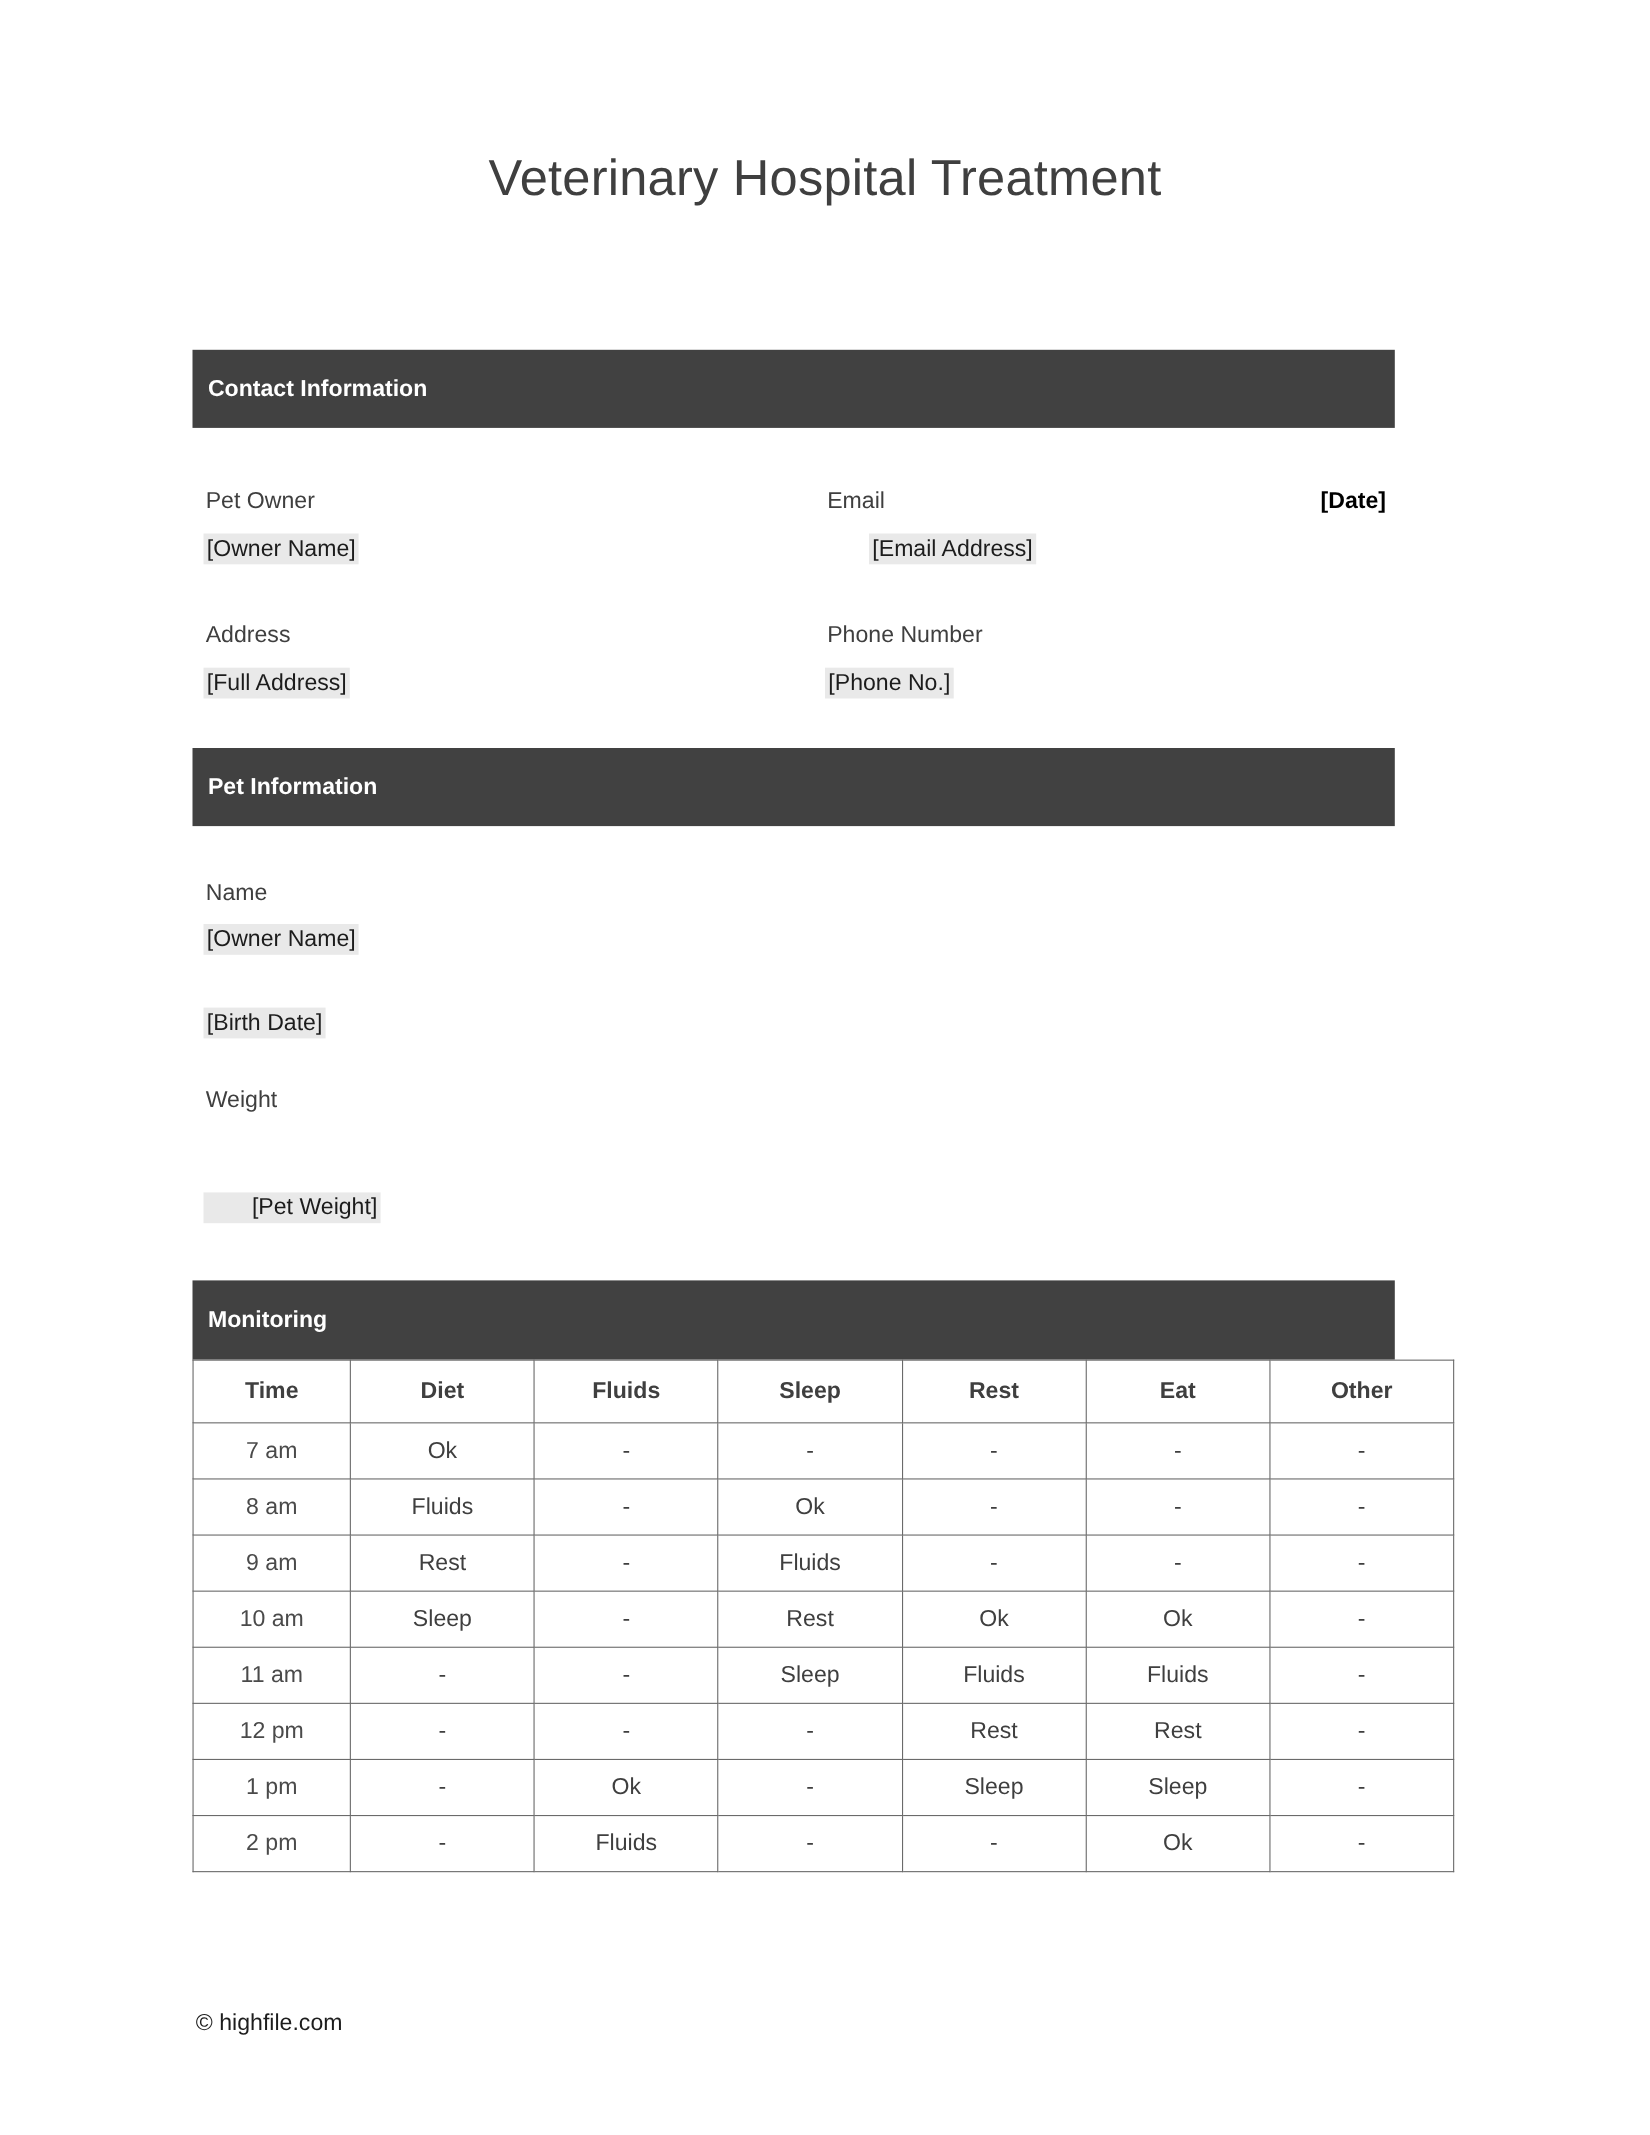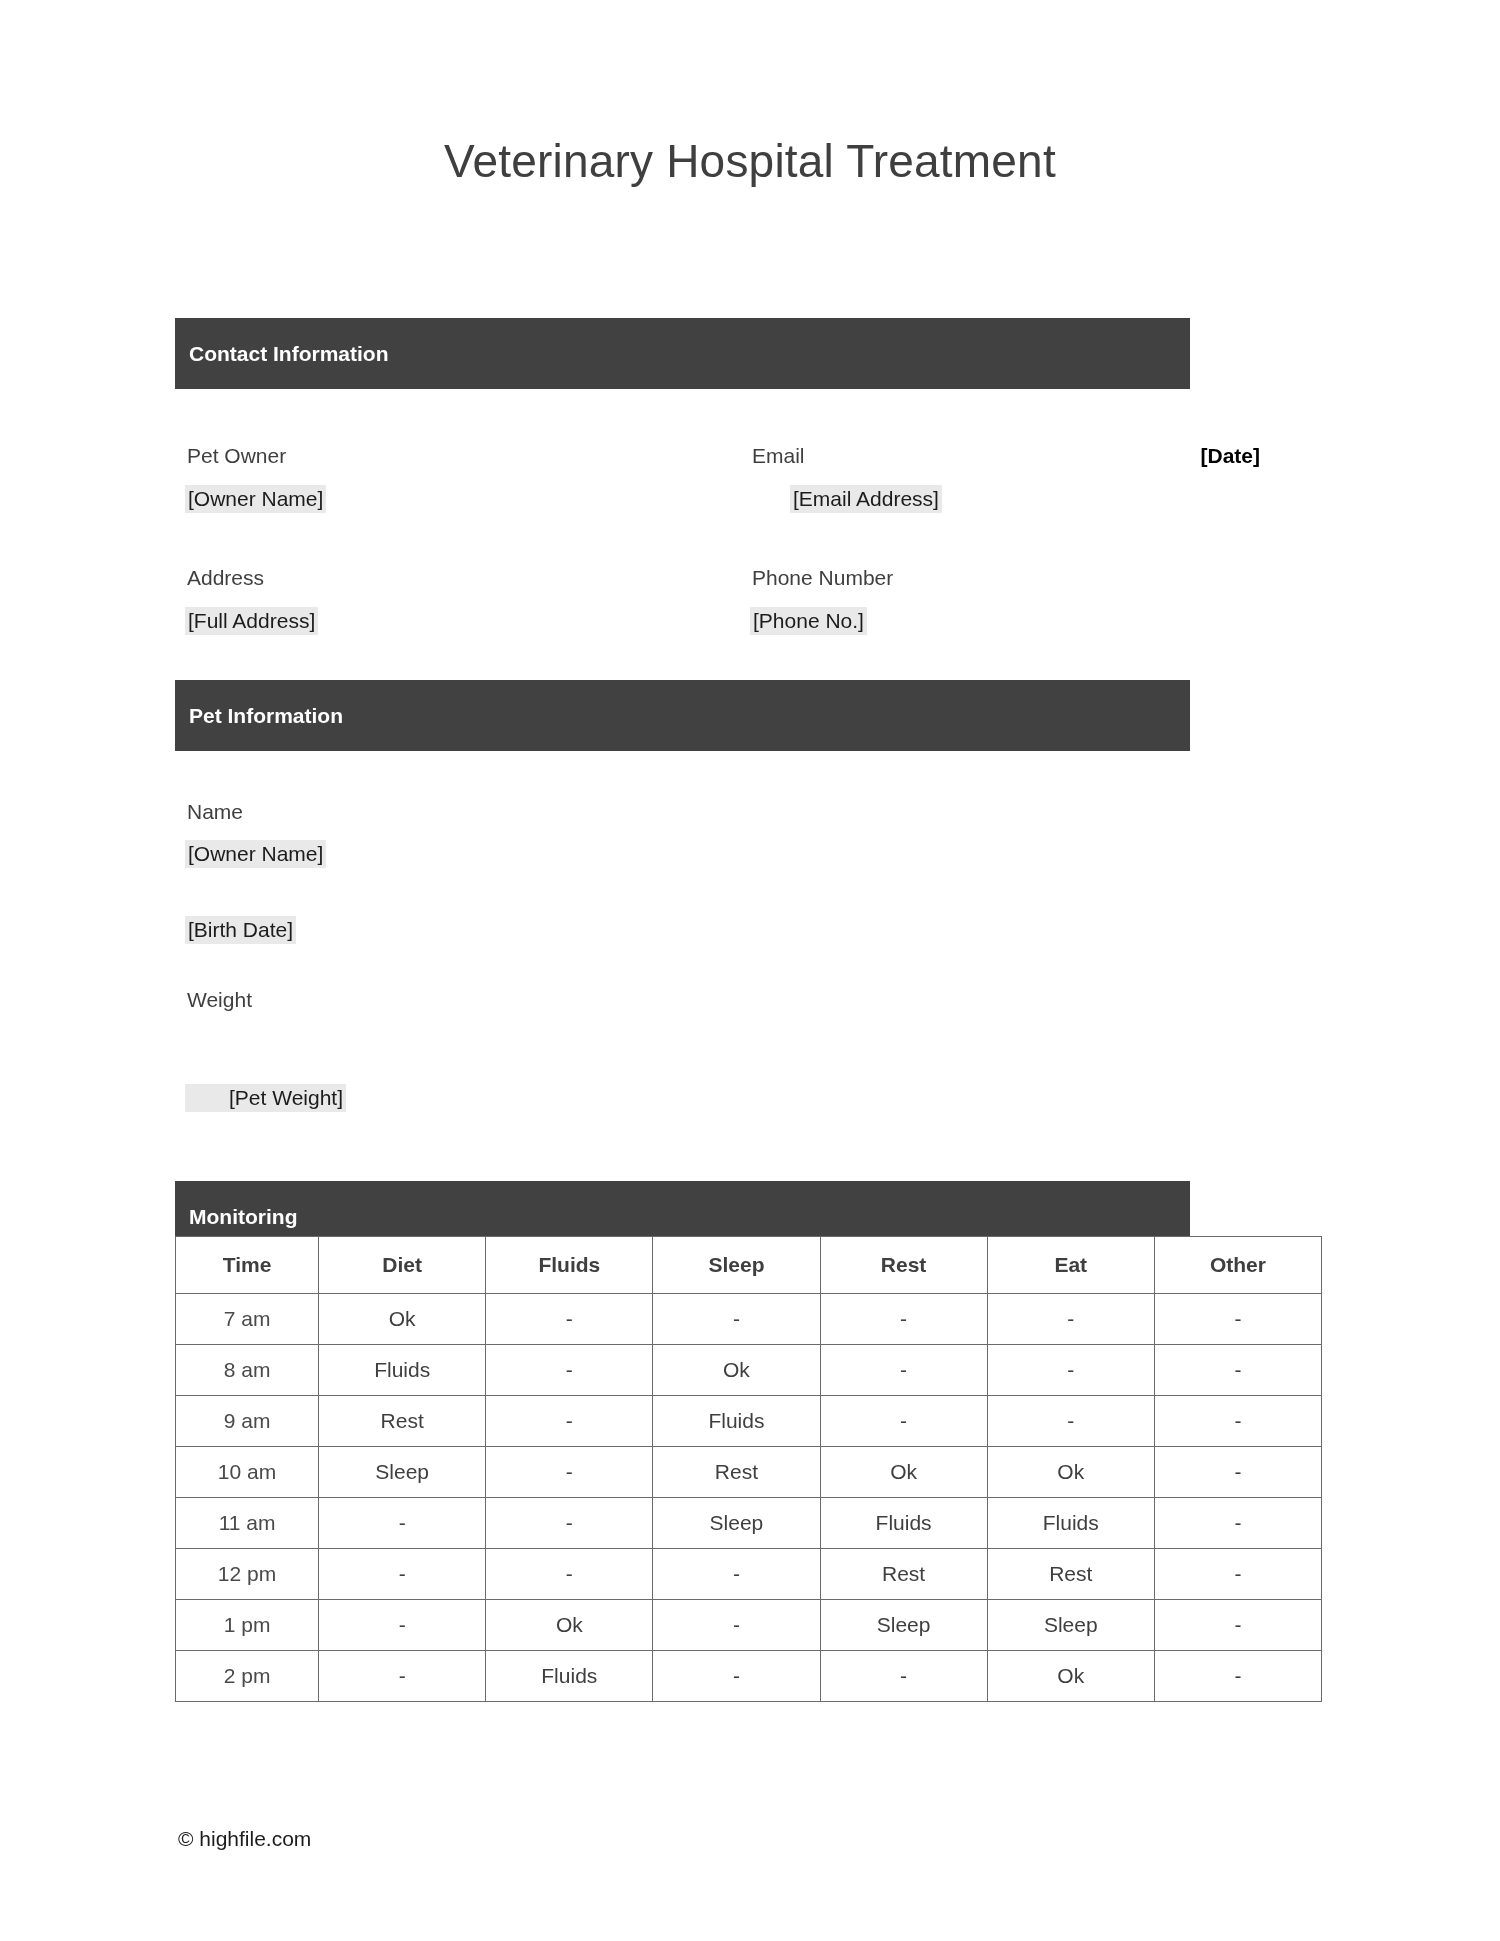--- a/index.html
+++ b/index.html
@@ -35,21 +35,21 @@
     font-size: 46px;
     font-weight: normal;
     color: #3f3f3f;
     letter-spacing: 0.2px;
   }
 
   
   .section-bar {
     position: absolute;
     left: 175px;
-    width: 1015px;
+    width: 1093px;
     height: 71px;
     background: #414141;
     box-sizing: border-box;
     padding-left: 20px;
   }
   .section-bar-label {
     position: absolute;
     left: 14px;
     top: 50%;
     transform: translateY(-50%);
@@ -160,21 +160,21 @@
 
   <div class="field-label" style="left:187px; top:800px;">Name</div>
   <div class="field-value" style="left:185px; top:840px;">[Owner Name]</div>
 
   <div class="field-label" style="left:187px; top:922px;">Birth Date</div>
   <div class="field-value" style="left:185px; top:916px;">[Birth Date]</div>
 
   <div class="field-label" style="left:187px; top:988px;">Weight</div>
   <div class="field-value" style="left:185px; top:1084px;padding-left:44px;">[Pet Weight]</div>
 
-  <div class="section-bar" style="top:1164px; height:72px;margin-top:17px;">
+  <div class="section-bar" style="top:1164px; height:72px;">
     <span class="section-bar-label">Monitoring</span>
   </div>
 
   <table class="mon-table">
     <thead>
       <tr id="mon-head-row">
           <th class="col-time">Time</th>
           <th class="col-std">Diet</th>
           <th class="col-std">Fluids</th>
           <th class="col-std">Sleep</th>

